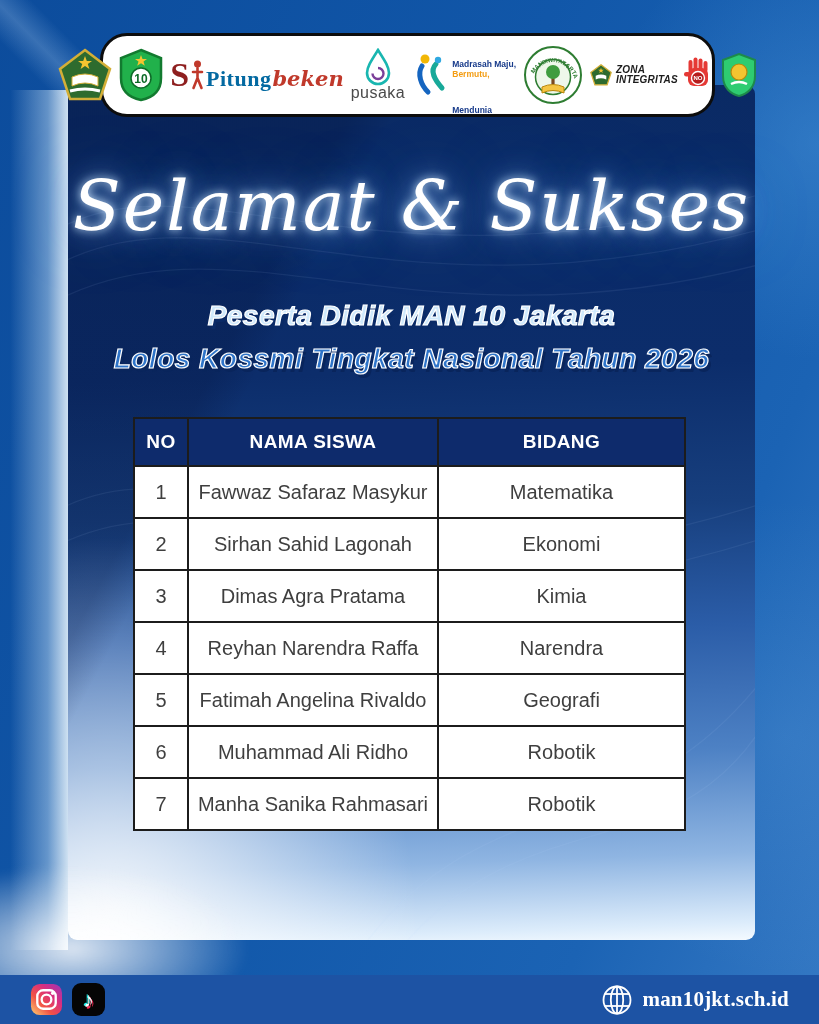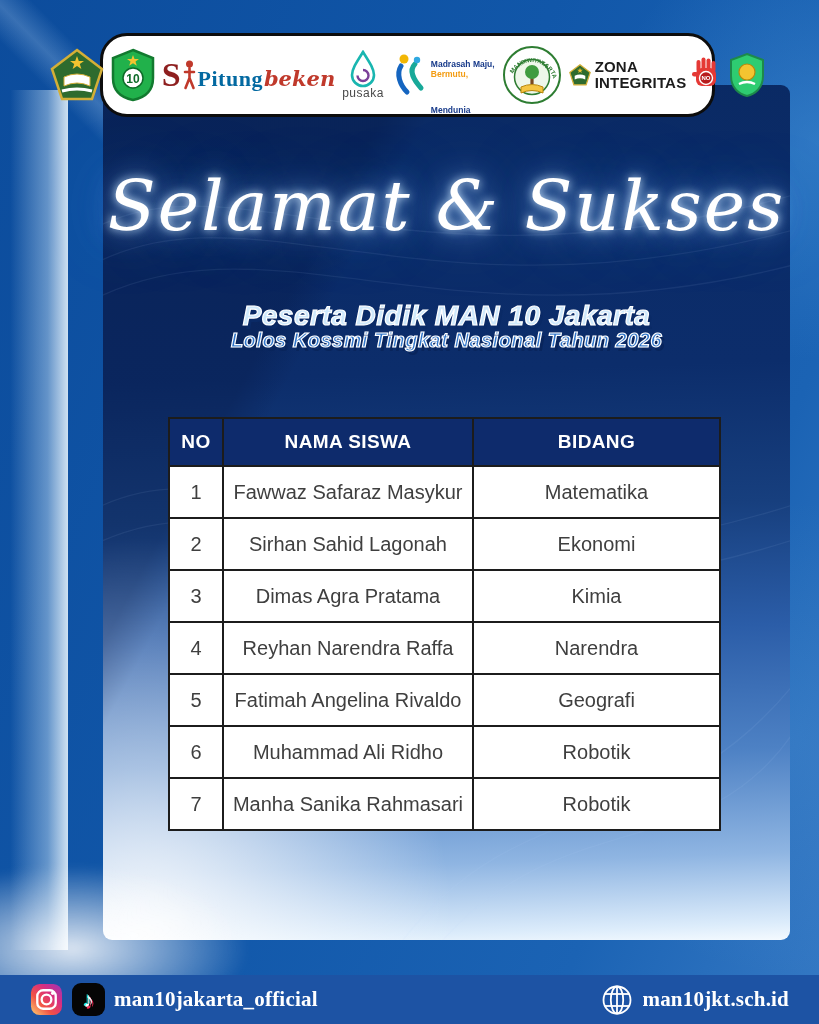--- a/index.html
+++ b/index.html
@@ -28,21 +28,20 @@
     position:absolute; left:0; top:0; width:260px; height:260px; pointer-events:none;
     background:linear-gradient(45deg, transparent 42%, rgba(190,220,250,.25) 49%, transparent 56%);
   }
 
   
   .panel {
     position:absolute; left:68px; top:85px; width:687px; height:855px; border-radius:9px;
     background:
       radial-gradient(ellipse at 6% 102%, rgba(255,255,255,.95) 0%, rgba(255,255,255,0) 34%),
       linear-gradient(178deg, #0a2a64 0%, #0c2d6b 34%, #173f7e 50%, #2b5da8 64%, #4d81c4 78%, #8fb5e2 90%, #dcecfb 98%, #f4faff 100%);
-    margin-left: 35px;
   }
   .panel .tl-shade {
     position:absolute; inset:0; border-radius:9px; pointer-events:none;
     background:linear-gradient(118deg, rgba(2,8,40,.20) 0%, rgba(2,8,40,.20) 26%, rgba(2,8,40,0) 30%);
   }
   .waves { position:absolute; inset:0; width:100%; height:100%; pointer-events:none; }
 
   
   .banner {
     position:absolute; left:100px; top:33px; width:615px; height:84px;
@@ -52,46 +51,46 @@
   }
   .logo { display:flex; align-items:center; justify-content:center; flex:0 0 auto; }
 
   .sipitung { align-items:baseline; gap:1px; }
   .sp-s { font-family:"Liberation Serif", serif; font-weight:bold; color:#8e1f1f; font-size:34px; line-height:1; }
   .sp-fig { align-self:center; margin:0 1px; }
   .sp-pitung { font-family:"Liberation Serif", serif; font-weight:bold; color:#0369a1; font-size:22px; letter-spacing:.5px; }
   .sp-beken { font-family:"DejaVu Serif", serif; font-style:italic; font-weight:bold; color:#c0392b; font-size:21px;text-align:right; }
 
   .pusaka { flex-direction:column; gap:0; }
-  .pusaka span { font-size:12px; color:#4a4a4a; letter-spacing:.5px; margin-top:-2px; }
+  .pusaka span { font-size:16px; color:#4a4a4a; letter-spacing:.5px; margin-top:-2px; }
 
   .madrasah { gap:4px; }
   .mm-text { display:flex; flex-direction:column; line-height:1.15; }
   .mm-text span { font-size:8.5px; font-weight:bold; }
   .mm1, .mm3 { color:#173a8a;margin-top:26px; }
   .mm2 { color:#f39c12; }
 
   .zona { gap:4px; }
   .zi-text { display:flex; flex-direction:column; line-height:1.05; }
-  .zi-text span { font-size:15px; font-weight:bold; color:#1c1c1c; letter-spacing:.2px; }
+  .zi-text span { font-size:10px; font-weight:bold; color:#1c1c1c; letter-spacing:.2px; font-style:italic; }
 
   
   .title {
     position:absolute; left:0; top:80px; width:100%; text-align:center;
     font-family:"DejaVu Serif", serif; font-style:italic; font-weight:400;
     font-size:70px; letter-spacing:2px; color:#ffffff; white-space:nowrap;
     text-shadow:0 0 10px rgba(205,232,255,.95), 0 0 28px rgba(140,195,255,.75), 0 0 60px rgba(90,160,255,.55);
   }
   .sub1, .sub2 {
     position:absolute; left:0; width:100%; text-align:center; white-space:nowrap;
     font-weight:bold; font-style:italic; letter-spacing:.5px;
     -webkit-text-stroke:1.2px #ffffff;
   }
   .sub1 { top:215px; font-size:28px; color:#cfe9fc; text-shadow:3px 4px 0 #0a2a66; }
-  .sub2 { top:244px; font-size:20px; color:#2e74c9; text-shadow:3px 4px 0 #09255c; }
+  .sub2 { top:258px; font-size:28px; color:#2e74c9; text-shadow:3px 4px 0 #09255c; }
 
   
   .students { position:absolute; left:65px; top:332px; border-collapse:collapse; background:#ffffff; }
   .students th, .students td { border:2px solid #1c1c1c; text-align:center; vertical-align:middle; }
   .students th {
     background:#0e2b6c; color:#ffffff; font-size:19px; font-weight:bold;
     letter-spacing:.4px; height:48px;
   }
   .students td { height:52px; color:#3f3f3f; font-size:20px; background:#ffffff; }
   .col-no { width:54px; } .col-nama { width:250px; } .col-bidang { width:247px; }
@@ -321,21 +320,20 @@
           </linearGradient>
         </defs>
         <rect x="1" y="1" width="32" height="32" rx="9" fill="url(#igGrad)"></rect>
         <rect x="7.5" y="7.5" width="19" height="19" rx="6" fill="none" stroke="#ffffff" stroke-width="2.4"></rect>
         <circle cx="17" cy="17" r="5" fill="none" stroke="#ffffff" stroke-width="2.4"></circle>
         <circle cx="23.4" cy="10.6" r="1.8" fill="#ffffff"></circle>
       </svg>
       <div class="tiktok">
         <span class="note">♪</span>
       </div>
-      <span class="label">man10jakarta_official</span>
     </div>
 
     <div class="fgroup">
       <svg width="32" height="32" viewBox="0 0 32 32">
         <g fill="none" stroke="#ffffff" stroke-width="1.8">
           <circle cx="16" cy="16" r="13.5"></circle>
           <ellipse cx="16" cy="16" rx="6.2" ry="13.5"></ellipse>
           <line x1="16" y1="2.5" x2="16" y2="29.5"></line>
           <line x1="3.6" y1="10" x2="28.4" y2="10"></line>
           <line x1="3.6" y1="22" x2="28.4" y2="22"></line>

